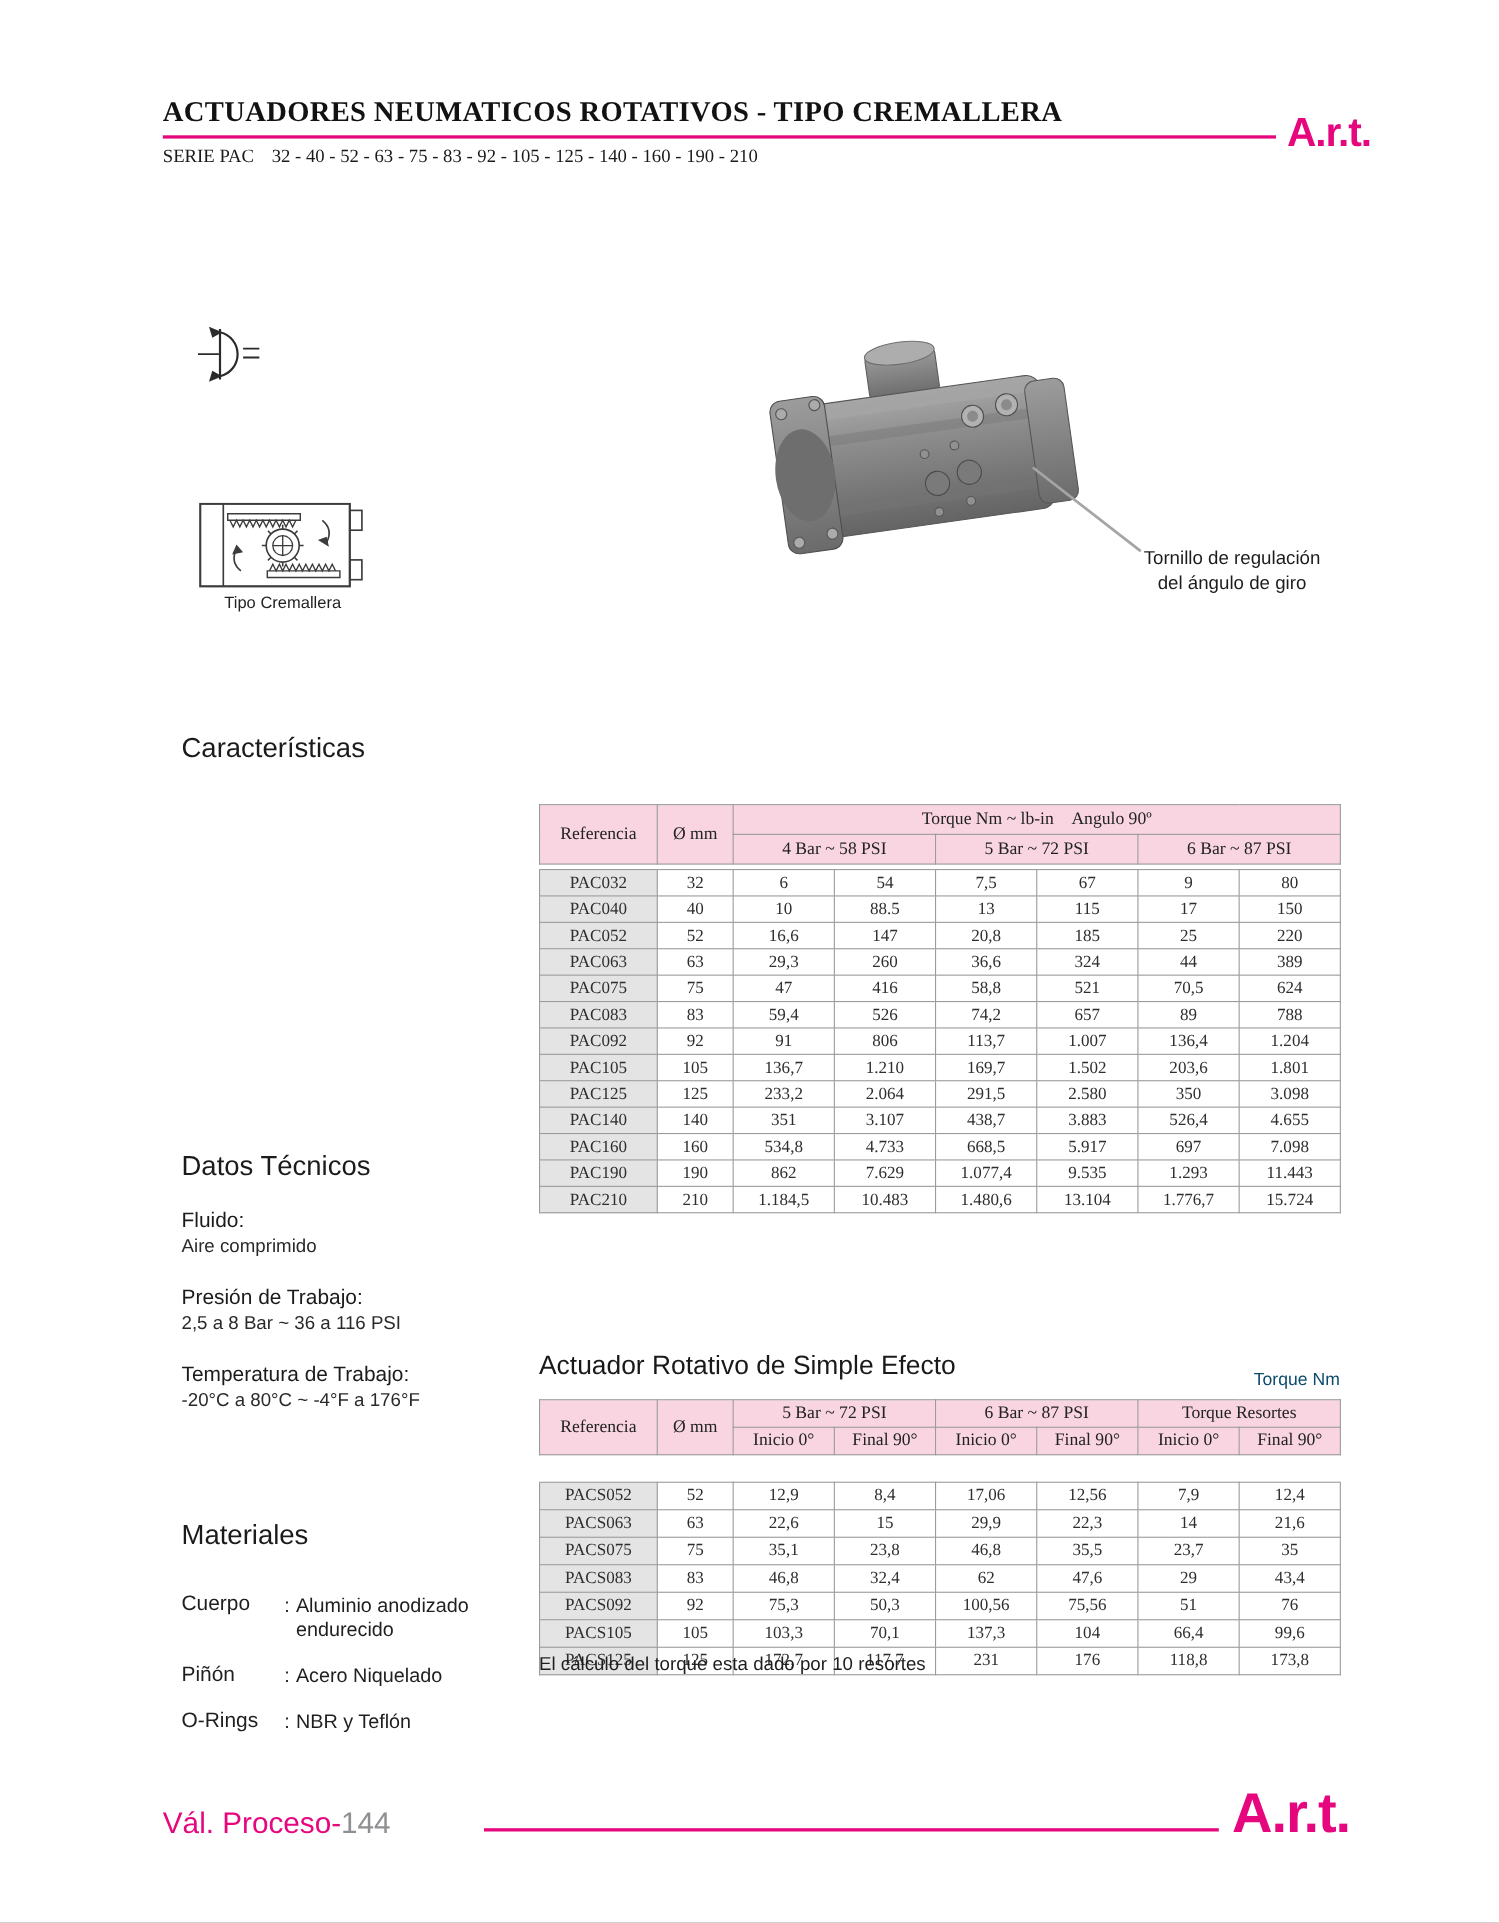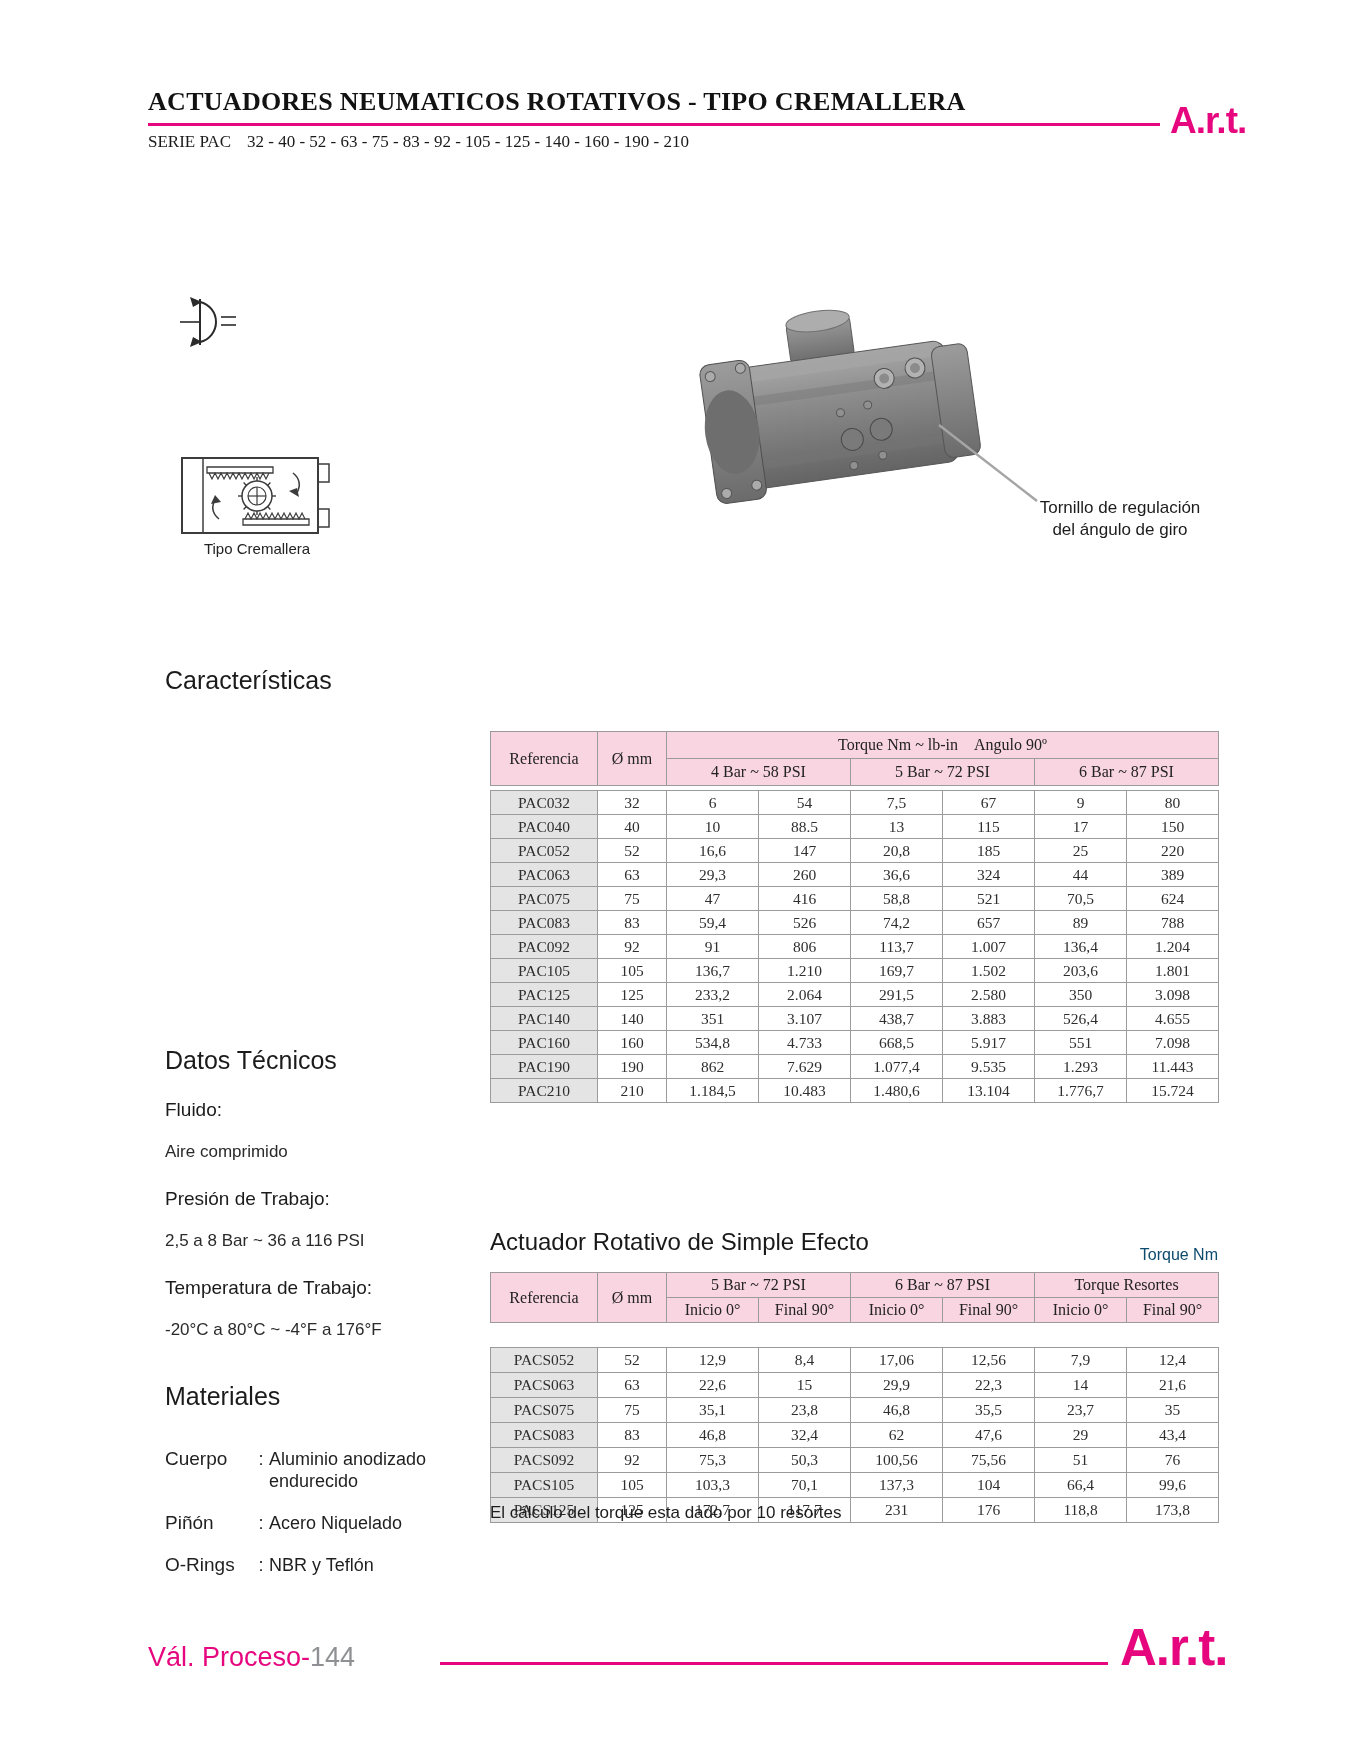--- a/index.html
+++ b/index.html
@@ -35,21 +35,21 @@
   .diagram-caption{position:absolute;left:177px;top:540px;width:160px;text-align:center;font-size:15px;color:#222;}
   
   .sec-h{position:absolute;left:165px;font-size:25px;color:#1b1b1b;}
   .h-carac{top:666px;} .h-datos{top:1046px;} .h-mat{top:1382px;}
   .feature-list{position:absolute;left:165px;top:712px;width:272px;margin:0;padding:0;list-style:none;}
   .feature-list li{font-size:17px;line-height:22px;margin:0 0 19px 0;padding-left:14px;text-indent:-14px;color:#1d1d1d;}
   .feature-list li::before{content:"\2022\00a0";}
   .tech-entries{position:absolute;left:165px;top:1098px;width:300px;}
   .tech-entry{margin-bottom:24px;}
   .tech-entry .lbl{font-size:19px;line-height:24px;color:#1b1b1b;}
-  .tech-entry .val{font-size:17px;line-height:22px;color:#2a2a2a;margin-top:19px;}
+  .tech-entry .val{font-size:17px;line-height:22px;color:#2a2a2a;}
   .mat-grid{position:absolute;left:165px;top:1448px;width:310px;display:grid;
     grid-template-columns:88px 16px 200px;row-gap:20px;font-size:18px;line-height:22px;}
   .mat-grid .lbl{font-size:19px;} .mat-grid .col{text-align:center;}
   
   .tbl-title{position:absolute;left:490px;font-size:24px;color:#191919;}
   .t-double{top:702px;} .t-single{top:1228px;}
   .torque-note{position:absolute;left:1000px;top:1246px;width:218px;text-align:right;font-size:16px;color:#0c4a6e;}
   table.tbl{position:absolute;left:490px;width:728px;border-collapse:collapse;table-layout:fixed;
     font-family:"Liberation Serif",serif;font-size:15.5px;color:#2e2e2e;}
   #double-table{top:731px;} #single-table{top:1272px;}
@@ -317,21 +317,21 @@
           <td>526,4</td>
           <td>4.655</td>
         </tr>
         <tr>
           <td class="ref">PAC160</td>
           <td>160</td>
           <td>534,8</td>
           <td>4.733</td>
           <td>668,5</td>
           <td>5.917</td>
-          <td>551</td>
+          <td>697</td>
           <td>7.098</td>
         </tr>
         <tr>
           <td class="ref">PAC190</td>
           <td>190</td>
           <td>862</td>
           <td>7.629</td>
           <td>1.077,4</td>
           <td>9.535</td>
           <td>1.293</td>

